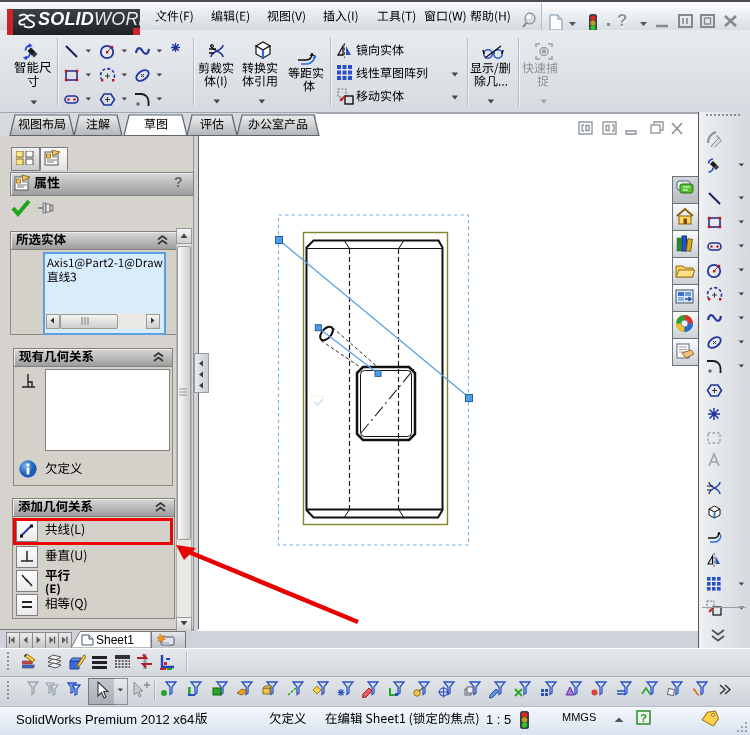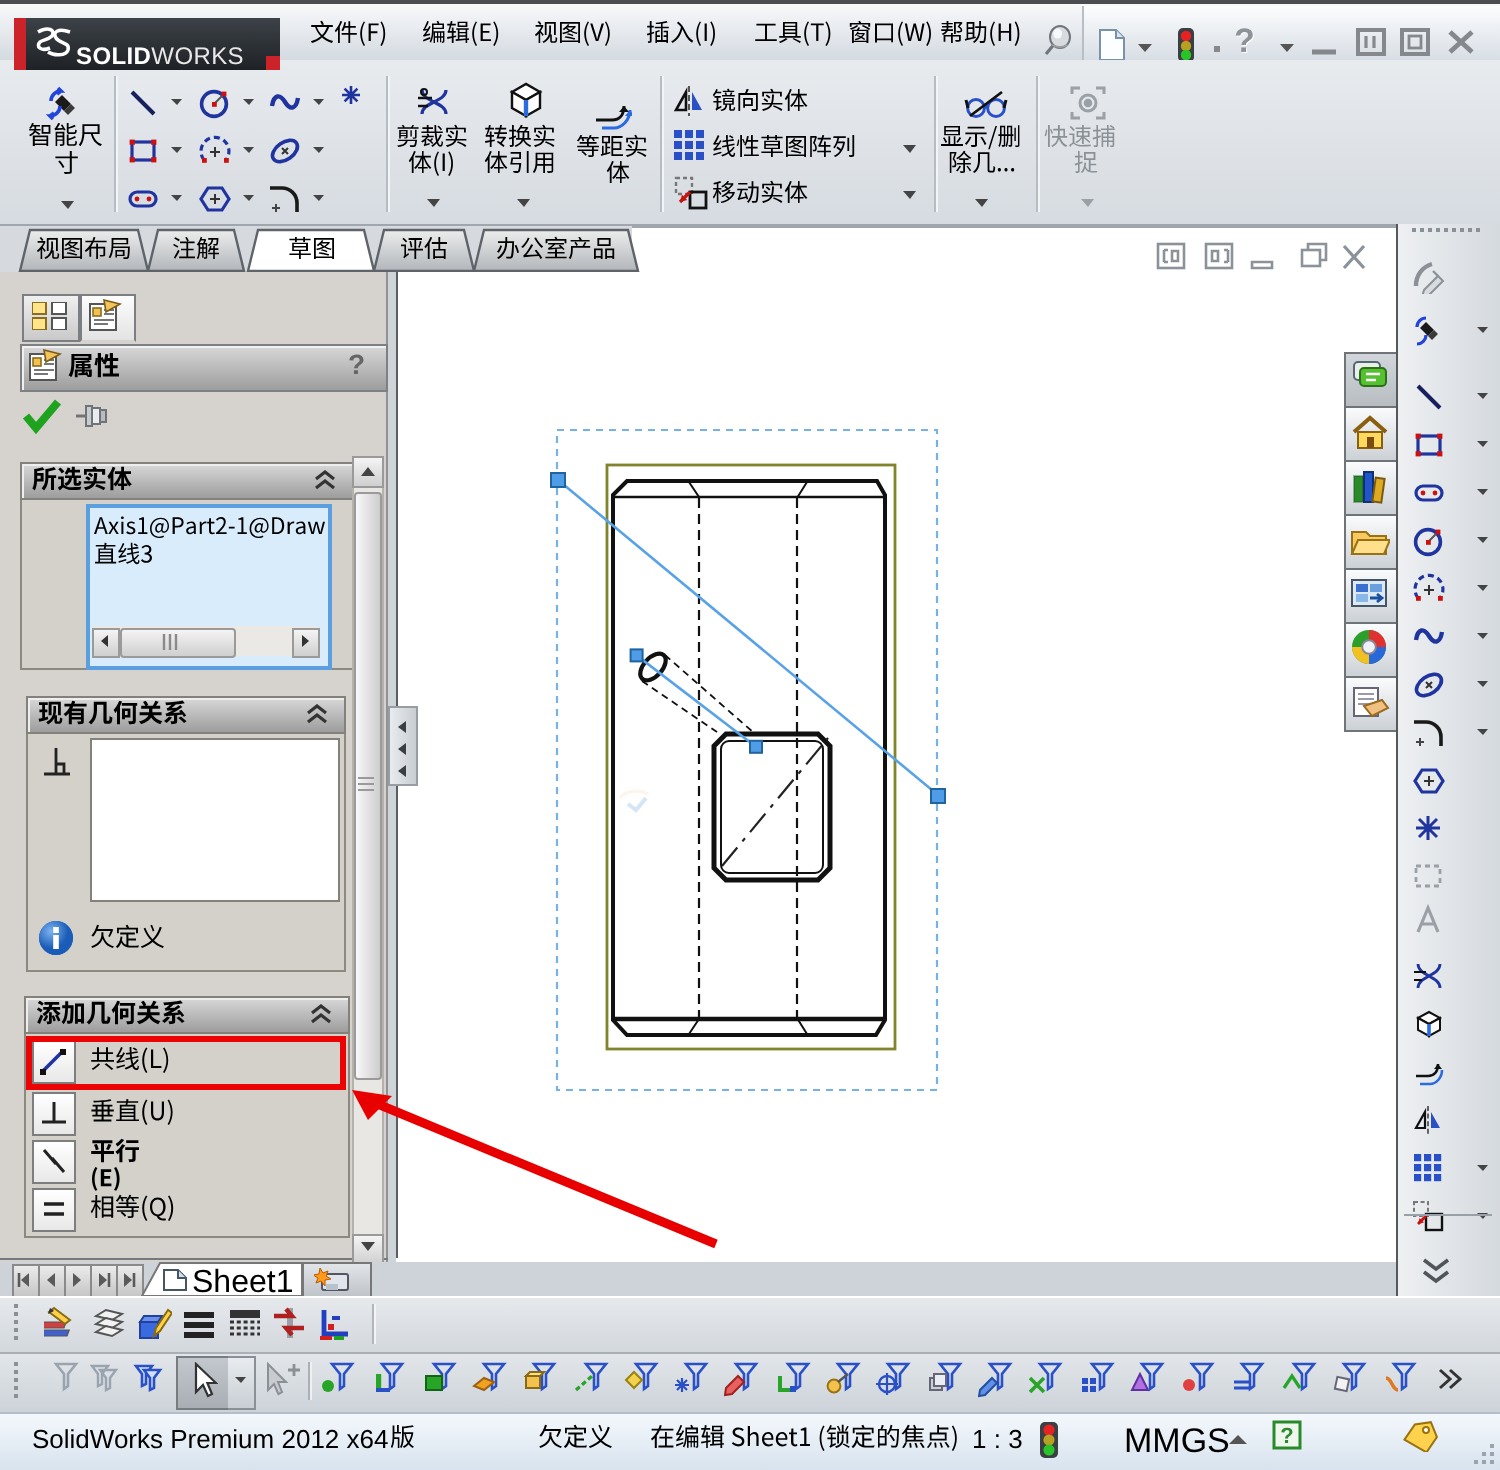--- a/index.html
+++ b/index.html
@@ -11,21 +11,21 @@
 <div class="ab" style="left:541px;top:3px;width:209px;height:27px;background:linear-gradient(#fcfdfe,#d8dee5);border-left:1px solid #b7bec6;"></div>
 <div class="ab" style="left:7px;top:9px;width:133px;height:26px;background:linear-gradient(#3d4248,#1e2226);z-index:5;"></div>
 <div class="ab" style="left:7px;top:9px;width:6px;height:26px;background:#cc2229;z-index:6;"></div>
 <div class="ab" style="left:133px;top:28px;width:7px;height:7px;background:#cc2229;z-index:6;"></div>
 <svg class="ab" style="left:16px;top:12px;z-index:7;" width="120" height="20" viewBox="0 0 120 20">
 <g fill="none" stroke="#fff" stroke-width="1.8">
 <path d="M3,4 C8,1 12,3 10,6 C8,8 5,8 4,9 C2,11 4,14 9,12"></path>
 <path d="M20,4 C14,2 11,4 13,7 C15,10 20,9 19,13 C18,16 12,16 9,14" transform="translate(-1,0)"></path>
 </g>
   </svg>
-<div class="txt" style="left:38px;top:21px;z-index:7;color:#fff;font-weight:bold;font-size:12px;letter-spacing:0.2px">SOLID<span style="font-weight:normal;color:#e8e8e8">WORKS</span></div>
+<div class="txt" style="left:38px;top:9px;z-index:7;color:#fff;font-style:italic;font-weight:bold;font-size:18px;letter-spacing:0.2px">SOLID<span style="font-weight:normal;color:#e8e8e8">WORKS</span></div>
 <svg class="ab" style="left:155.0px;top:10.0px;overflow:visible" width="38.7" height="13.8">
     <path transform="translate(0,10.56)" d="M5.1 -9.9C5.4 -9.3 5.8 -8.5 6 -8L7 -8.3C6.8 -8.8 6.4 -9.6 6 -10.2ZM0.6 -8V-7.1H2.5C3.2 -5.3 4.1 -3.7 5.4 -2.4C4 -1.3 2.4 -0.5 0.4 0.1C0.6 0.3 0.9 0.7 1 0.9C3 0.3 4.7 -0.6 6 -1.8C7.4 -0.6 9 0.3 11 0.9C11.1 0.6 11.4 0.2 11.6 0C9.7 -0.4 8.1 -1.3 6.7 -2.4C7.9 -3.6 8.9 -5.2 9.6 -7.1H11.4V-8ZM6 -3C4.9 -4.2 4 -5.5 3.4 -7.1H8.5C7.9 -5.5 7.1 -4.1 6 -3Z M15.8 -4.1V-3.2H19.2V1H20.1V-3.2H23.4V-4.1H20.1V-6.7H22.9V-7.6H20.1V-9.9H19.2V-7.6H17.6C17.8 -8.2 17.9 -8.7 18 -9.3L17.2 -9.5C16.9 -7.9 16.4 -6.4 15.7 -5.4C15.9 -5.3 16.3 -5 16.5 -4.9C16.8 -5.4 17.1 -6 17.4 -6.7H19.2V-4.1ZM15.2 -10C14.6 -8.2 13.5 -6.4 12.4 -5.2C12.5 -5 12.8 -4.6 12.9 -4.4C13.3 -4.8 13.6 -5.2 14 -5.8V0.9H14.9V-7.2C15.3 -8 15.7 -8.9 16.1 -9.8Z M26.9 2.4 27.5 2.1C26.5 0.3 26 -1.7 26 -3.7C26 -5.8 26.5 -7.8 27.5 -9.5L26.9 -9.8C25.8 -8 25.1 -6.1 25.1 -3.7C25.1 -1.4 25.8 0.6 26.9 2.4Z M29.3 0H30.4V-3.9H33.7V-4.9H30.4V-7.9H34.3V-8.8H29.3Z M35.9 2.4C37 0.6 37.6 -1.4 37.6 -3.7C37.6 -6.1 37 -8 35.9 -9.8L35.2 -9.5C36.2 -7.8 36.7 -5.8 36.7 -3.7C36.7 -1.7 36.2 0.3 35.2 2.1Z" fill="#000"></path>
   </svg>
 <svg class="ab" style="left:211.0px;top:10.0px;overflow:visible" width="39.2" height="13.8">
     <path transform="translate(0,10.56)" d="M0.5 -0.6 0.7 0.2C1.7 -0.2 2.9 -0.7 4.2 -1.2L4 -2C2.7 -1.5 1.4 -0.9 0.5 -0.6ZM0.7 -5.1C0.9 -5.2 1.2 -5.2 2.5 -5.4C2 -4.6 1.6 -4 1.4 -3.8C1 -3.3 0.8 -3 0.5 -3C0.6 -2.8 0.8 -2.4 0.8 -2.2C1 -2.3 1.4 -2.4 4.1 -3.1C4 -3.3 4 -3.6 4 -3.8L2 -3.4C2.9 -4.5 3.7 -5.8 4.4 -7.2L3.6 -7.6C3.4 -7.1 3.2 -6.6 2.9 -6.2L1.6 -6.1C2.3 -7.1 3 -8.5 3.4 -9.8L2.6 -10.1C2.1 -8.6 1.3 -7 1.1 -6.6C0.9 -6.2 0.7 -6 0.5 -5.9C0.6 -5.7 0.7 -5.3 0.7 -5.1ZM7.5 -4.2V-2.4H6.5V-4.2ZM8.1 -4.2H9V-2.4H8.1ZM5.8 -4.9V0.9H6.5V-1.7H7.5V0.6H8.1V-1.7H9V0.6H9.6V-1.7H10.5V0.1C10.5 0.2 10.4 0.2 10.3 0.2C10.2 0.2 10 0.2 9.8 0.2C9.9 0.4 9.9 0.7 10 0.9C10.4 0.9 10.7 0.9 10.9 0.7C11.1 0.6 11.2 0.4 11.2 0.1V-5L10.5 -4.9ZM9.6 -4.2H10.5V-2.4H9.6ZM7.3 -9.9C7.5 -9.6 7.6 -9.1 7.8 -8.8H5V-6.2C5 -4.3 4.9 -1.7 3.8 0.3C3.9 0.3 4.3 0.6 4.5 0.8C5.6 -1.2 5.8 -4 5.8 -6H11V-8.8H8.7C8.6 -9.2 8.4 -9.7 8.1 -10.2ZM5.8 -8H10.2V-6.7H5.8Z M18.6 -9H21.8V-7.8H18.6ZM17.8 -9.7V-7.1H22.7V-9.7ZM13 -4C13.1 -4.1 13.4 -4.2 13.8 -4.2H14.9V-2.4L12.5 -2L12.7 -1.1L14.9 -1.6V0.9H15.8V-1.8L17.1 -2L17.1 -2.8L15.8 -2.6V-4.2H16.9V-5H15.8V-6.8H14.9V-5H13.8C14.1 -5.8 14.4 -6.8 14.7 -7.8H16.9V-8.7H15C15.1 -9.1 15.2 -9.5 15.2 -9.9L14.4 -10.1C14.3 -9.6 14.2 -9.1 14.1 -8.7H12.6V-7.8H13.9C13.6 -6.8 13.4 -6 13.3 -5.7C13.1 -5.2 12.9 -4.8 12.7 -4.8C12.8 -4.6 12.9 -4.2 13 -4ZM21.8 -5.7V-4.6H18.7V-5.7ZM16.8 -0.9 16.9 -0.1 21.8 -0.5V1H22.6V-0.6L23.5 -0.6L23.5 -1.4L22.6 -1.3V-5.7H23.4V-6.4H17.1V-5.7H17.9V-1ZM21.8 -3.9V-2.9H18.7V-3.9ZM21.8 -2.2V-1.3L18.7 -1V-2.2Z M26.9 2.4 27.5 2.1C26.5 0.3 26 -1.7 26 -3.7C26 -5.8 26.5 -7.8 27.5 -9.5L26.9 -9.8C25.8 -8 25.1 -6.1 25.1 -3.7C25.1 -1.4 25.8 0.6 26.9 2.4Z M29.3 0H34.5V-0.9H30.4V-4.2H33.7V-5.1H30.4V-7.9H34.3V-8.8H29.3Z M36.3 2.4C37.4 0.6 38.1 -1.4 38.1 -3.7C38.1 -6.1 37.4 -8 36.3 -9.8L35.6 -9.5C36.7 -7.8 37.2 -5.8 37.2 -3.7C37.2 -1.7 36.7 0.3 35.6 2.1Z" fill="#000"></path>
   </svg>
 <svg class="ab" style="left:267.0px;top:10.0px;overflow:visible" width="39.0" height="13.8">
     <path transform="translate(0,10.56)" d="M5.4 -9.5V-3.1H6.3V-8.7H10V-3.1H10.9V-9.5ZM1.8 -9.6C2.3 -9.2 2.7 -8.5 3 -8.1L3.7 -8.6C3.5 -9 3 -9.6 2.5 -10.1ZM7.6 -7.8V-5.4C7.6 -3.6 7.3 -1.3 4.2 0.3C4.4 0.4 4.7 0.8 4.8 1C6.6 0 7.6 -1.3 8.1 -2.6V-0.2C8.1 0.6 8.4 0.8 9.2 0.8H10.3C11.3 0.8 11.5 0.3 11.6 -1.6C11.4 -1.7 11.1 -1.8 10.8 -2C10.8 -0.2 10.7 0.1 10.3 0.1H9.3C9 0.1 8.9 0 8.9 -0.3V-3.3H8.3C8.5 -4 8.5 -4.8 8.5 -5.4V-7.8ZM0.8 -8V-7.2H3.7C3 -5.7 1.7 -4.2 0.5 -3.3C0.6 -3.2 0.8 -2.7 0.9 -2.4C1.4 -2.8 1.8 -3.2 2.3 -3.7V0.9H3.1V-4.2C3.6 -3.7 4.1 -3 4.3 -2.6L4.9 -3.3C4.7 -3.6 3.8 -4.6 3.4 -5.1C3.9 -5.9 4.4 -6.8 4.8 -7.7L4.3 -8.1L4.1 -8Z M16.5 -3.3C17.5 -3.1 18.7 -2.7 19.4 -2.4L19.7 -3C19.1 -3.3 17.8 -3.7 16.9 -3.9ZM15.3 -1.8C17 -1.6 19 -1.1 20.2 -0.7L20.6 -1.4C19.4 -1.8 17.3 -2.3 15.7 -2.4ZM13 -9.6V1H13.9V0.5H22.1V1H23V-9.6ZM13.9 -0.3V-8.7H22.1V-0.3ZM17 -8.5C16.4 -7.5 15.3 -6.6 14.3 -6C14.5 -5.8 14.8 -5.6 14.9 -5.4C15.3 -5.7 15.7 -6 16 -6.3C16.4 -5.9 16.8 -5.5 17.3 -5.2C16.3 -4.7 15.2 -4.4 14.1 -4.2C14.2 -4 14.4 -3.6 14.5 -3.4C15.7 -3.7 17 -4.1 18.1 -4.8C19.1 -4.2 20.2 -3.8 21.4 -3.6C21.5 -3.8 21.7 -4.1 21.9 -4.2C20.8 -4.4 19.8 -4.8 18.8 -5.2C19.7 -5.8 20.5 -6.5 21 -7.3L20.5 -7.6L20.3 -7.5H17.2C17.4 -7.8 17.6 -8 17.7 -8.2ZM16.5 -6.8 16.6 -6.8H19.7C19.3 -6.4 18.7 -6 18.1 -5.6C17.5 -5.9 16.9 -6.3 16.5 -6.8Z M26.9 2.4 27.5 2.1C26.5 0.3 26 -1.7 26 -3.7C26 -5.8 26.5 -7.8 27.5 -9.5L26.9 -9.8C25.8 -8 25.1 -6.1 25.1 -3.7C25.1 -1.4 25.8 0.6 26.9 2.4Z M30.9 0H32.2L35 -8.8H33.8L32.4 -4C32.1 -3 31.9 -2.2 31.6 -1.1H31.5C31.2 -2.2 31 -3 30.7 -4L29.2 -8.8H28.1Z M36.1 2.4C37.2 0.6 37.9 -1.4 37.9 -3.7C37.9 -6.1 37.2 -8 36.1 -9.8L35.5 -9.5C36.5 -7.8 37 -5.8 37 -3.7C37 -1.7 36.5 0.3 35.5 2.1Z" fill="#000"></path>
   </svg>
 <svg class="ab" style="left:323.0px;top:10.0px;overflow:visible" width="35.6" height="13.8">
@@ -812,21 +812,21 @@
     <path d="M3,1.5 L7,5 L3,8.5 Z" fill="#5a5a5a"></path>
     <path d="M8,1.5 v7" stroke="#5a5a5a" stroke-width="1.3"></path>
   </svg>
 <svg class="ab" style="left:70px;top:631px" width="82" height="17" viewBox="0 0 82 17">
     <path d="M10,0.5 H81 V17 H1 Z" fill="#fff" stroke="#777"></path>
   </svg>
 <svg class="ab" style="left:81px;top:634px;" width="13" height="12" viewBox="0 0 13 12">
     <path d="M1,1 h7 l4,4 v6 h-11 z" fill="#fff" stroke="#456"></path>
     <path d="M8,1 v4 h4" fill="#cfe2f2" stroke="#456"></path>
   </svg>
-<div class="txt" style="left:96px;top:633px;font-size:16px;">Sheet1</div>
+<div class="txt" style="left:96px;top:633px;font-size:12px;">Sheet1</div>
 <div class="ab" style="left:151px;top:631px;width:33px;height:16px;background:linear-gradient(#e2e5e8,#bfc4c9);border:1px solid #777;"></div>
 <svg class="ab" style="left:157px;top:634px;" width="20" height="12" viewBox="0 0 20 12">
     <g>
       <rect x="4" y="3" width="13" height="8" rx="1" fill="#dfe5ea" stroke="#556"></rect>
       <rect x="6" y="8" width="6" height="3" fill="#b8c2cc"></rect>
       <path d="M3,0 l1.5,2.5 2.5,-1 -1,2.5 2.5,1.5 -3,0.5 0,3 -2,-2.5 -2.5,1 1,-2.5 -2.5,-1.5 3,-0.5 z" fill="#ff9a1a" stroke="#b85a00" stroke-width="0.5"></path>
     </g>
   </svg>
 <div class="ab" style="left:0px;top:648px;width:750px;height:28px;background:linear-gradient(#e6e9ec,#d2d7dc);border-top:1px solid #fff;"></div>
 <svg class="ab" style="left:6px;top:652px;" width="5" height="20" viewBox="0 0 5 20">
@@ -1082,28 +1082,28 @@
 <div class="txt" style="left:16px;top:712px;font-size:13px;">SolidWorks Premium 2012 x64 </div>
 <svg class="ab" style="left:195.0px;top:712.0px;overflow:visible" width="12.5" height="14.4">
     <path transform="translate(0,11.00)" d="M1.3 -10.2V-5.3C1.3 -3.4 1.2 -1.1 0.4 0.5C0.6 0.6 0.9 0.9 1.1 1C1.8 -0.2 2.1 -1.9 2.1 -3.5H3.9V1H4.7V-4.4H2.2L2.2 -5.3V-6.2H5.5V-7H4.4V-10.5H3.5V-7H2.2V-10.2ZM10.7 -6C10.4 -4.6 9.9 -3.4 9.3 -2.4C8.7 -3.4 8.2 -4.6 8 -6ZM6 -9.7V-5.3C6 -3.5 5.9 -1.1 5 0.5C5.2 0.7 5.6 0.9 5.7 1.1C6.8 -0.7 6.9 -3.2 6.9 -5.3V-6H7.2C7.5 -4.3 8 -2.8 8.8 -1.6C8.1 -0.8 7.3 -0.1 6.4 0.3C6.6 0.4 6.9 0.8 7 1C7.8 0.6 8.6 -0 9.3 -0.8C9.9 -0 10.6 0.6 11.4 1C11.5 0.8 11.8 0.5 12 0.3C11.2 -0.1 10.4 -0.8 9.8 -1.5C10.7 -2.9 11.4 -4.6 11.7 -6.7L11.1 -6.9L10.9 -6.9H6.9V-8.9C8.7 -9 10.5 -9.3 11.9 -9.6L11.3 -10.4C10 -10.1 7.9 -9.8 6 -9.7Z" fill="#000"></path>
   </svg>
 <svg class="ab" style="left:269.0px;top:712.0px;overflow:visible" width="37.5" height="14.4">
     <path transform="translate(0,11.00)" d="M3.5 -10.6C2.9 -8.5 2 -6.5 0.7 -5.3C1 -5.1 1.4 -4.8 1.6 -4.7C2.3 -5.4 2.9 -6.4 3.4 -7.5H10.3C10 -6.6 9.5 -5.6 9.1 -4.9L9.9 -4.5C10.5 -5.5 11.2 -6.9 11.6 -8.2L10.9 -8.5L10.7 -8.5H3.8C4 -9.1 4.3 -9.7 4.5 -10.4ZM5.7 -6.9V-6.1C5.7 -4.3 5.4 -1.5 0.6 0.3C0.8 0.5 1.1 0.8 1.2 1C4.4 -0.2 5.8 -1.9 6.3 -3.6C7.3 -1.2 8.8 0.3 11.4 1C11.5 0.8 11.8 0.4 12 0.2C9.1 -0.5 7.4 -2.4 6.7 -5.2C6.7 -5.5 6.7 -5.8 6.7 -6.1V-6.9Z M15.3 -4.7C15 -2.5 14.3 -0.7 12.9 0.4C13.2 0.6 13.6 0.9 13.7 1C14.6 0.3 15.2 -0.6 15.6 -1.8C16.7 0.4 18.6 0.8 21.2 0.8H24.1C24.2 0.5 24.4 0.1 24.5 -0.2C23.9 -0.1 21.7 -0.1 21.3 -0.1C20.5 -0.1 19.9 -0.2 19.2 -0.3V-2.8H23V-3.7H19.2V-5.7H22.4V-6.7H15.1V-5.7H18.2V-0.6C17.2 -0.9 16.4 -1.7 15.9 -3C16.1 -3.5 16.2 -4 16.2 -4.6ZM17.8 -10.3C18 -10 18.3 -9.5 18.4 -9.1H13.5V-6.4H14.4V-8.2H23V-6.4H24V-9.1H19.5C19.4 -9.5 19 -10.1 18.8 -10.6Z M30.2 -10.2C30.6 -9.3 31.2 -8 31.4 -7.2L32.2 -7.6C32 -8.4 31.4 -9.6 31 -10.6ZM34.9 -9.6C34.1 -7.2 33 -5.1 31.3 -3.4C29.7 -4.9 28.5 -6.9 27.7 -9.1L26.8 -8.8C27.7 -6.5 29 -4.4 30.6 -2.7C29.2 -1.5 27.5 -0.5 25.4 0.2C25.6 0.4 25.9 0.8 26 1C28.1 0.2 29.9 -0.8 31.3 -2C32.7 -0.7 34.4 0.3 36.4 1C36.5 0.7 36.8 0.4 37 0.2C35.1 -0.4 33.4 -1.4 32 -2.7C33.8 -4.5 35 -6.7 35.9 -9.3Z" fill="#000"></path>
   </svg>
 <svg class="ab" style="left:325.0px;top:712.0px;overflow:visible" width="154.6" height="14.4">
     <path transform="translate(0,11.00)" d="M4.9 -10.5C4.7 -9.9 4.5 -9.2 4.2 -8.6H0.8V-7.7H3.8C3 -6.1 1.9 -4.6 0.5 -3.6C0.6 -3.4 0.9 -3 1 -2.7C1.5 -3.1 2 -3.5 2.4 -4V1H3.4V-5.1C3.9 -5.9 4.5 -6.8 4.9 -7.7H11.7V-8.6H5.3C5.5 -9.1 5.7 -9.7 5.9 -10.3ZM7.5 -7V-4.6H4.7V-3.7H7.5V-0.2H4.2V0.7H11.7V-0.2H8.4V-3.7H11.2V-4.6H8.4V-7Z M13 -0.7 13.2 0.2C14.2 -0.2 15.6 -0.8 16.8 -1.3L16.6 -2C15.3 -1.5 13.9 -1 13 -0.7ZM13.3 -5.3C13.4 -5.4 13.7 -5.4 15.1 -5.6C14.6 -4.8 14.2 -4.2 13.9 -4C13.6 -3.5 13.3 -3.2 13.1 -3.1C13.2 -2.9 13.3 -2.5 13.3 -2.3C13.6 -2.4 14 -2.6 16.7 -3.2C16.7 -3.4 16.7 -3.7 16.7 -4L14.6 -3.5C15.5 -4.7 16.3 -6.1 17.1 -7.5L16.3 -7.9C16.1 -7.4 15.8 -6.9 15.6 -6.5L14.2 -6.3C14.9 -7.4 15.6 -8.8 16.1 -10.2L15.2 -10.5C14.7 -9 13.9 -7.3 13.6 -6.9C13.4 -6.5 13.2 -6.2 13 -6.1C13.1 -5.9 13.2 -5.5 13.3 -5.3ZM20.3 -4.4V-2.5H19.3V-4.4ZM20.9 -4.4H21.8V-2.5H20.9ZM18.5 -5.2V0.9H19.3V-1.8H20.3V0.6H20.9V-1.8H21.8V0.6H22.5V-1.8H23.4V0.1C23.4 0.2 23.4 0.2 23.3 0.2C23.2 0.2 23 0.2 22.7 0.2C22.8 0.4 22.9 0.7 22.9 0.9C23.3 0.9 23.6 0.9 23.9 0.8C24.1 0.7 24.1 0.4 24.1 0.1V-5.2L23.4 -5.2ZM22.5 -4.4H23.4V-2.5H22.5ZM20.1 -10.3C20.3 -10 20.5 -9.5 20.6 -9.2H17.7V-6.4C17.7 -4.5 17.6 -1.7 16.4 0.3C16.6 0.4 17 0.6 17.1 0.8C18.3 -1.2 18.5 -4.2 18.5 -6.2H24V-9.2H21.6C21.5 -9.6 21.2 -10.1 20.9 -10.6ZM18.5 -8.3H23.1V-7H18.5Z M31.9 -9.4H35.2V-8.1H31.9ZM31 -10.1V-7.4H36.1V-10.1ZM26 -4.2C26.1 -4.2 26.5 -4.3 26.9 -4.3H28.1V-2.5L25.5 -2.1L25.7 -1.2L28.1 -1.7V1H28.9V-1.8L30.3 -2.1L30.3 -2.9L28.9 -2.7V-4.3H30.1V-5.2H28.9V-7.1H28.1V-5.2H26.9C27.2 -6 27.6 -7.1 27.9 -8.1H30.1V-9H28.1C28.2 -9.5 28.3 -9.9 28.4 -10.3L27.4 -10.5C27.4 -10 27.3 -9.5 27.2 -9H25.6V-8.1H27C26.7 -7.1 26.4 -6.3 26.3 -6C26.1 -5.4 25.9 -5 25.7 -5C25.8 -4.8 26 -4.3 26 -4.2ZM35.2 -5.9V-4.8H32V-5.9ZM30 -1 30.1 -0.1 35.2 -0.5V1H36.1V-0.6L37 -0.7L37 -1.4L36.1 -1.4V-5.9H36.9V-6.7H30.3V-5.9H31.1V-1ZM35.2 -4.1V-3H32V-4.1ZM35.2 -2.3V-1.3L32 -1.1V-2.3Z M44.1 0.2C46 0.2 47.2 -1 47.2 -2.4C47.2 -3.8 46.4 -4.4 45.3 -4.9L44 -5.5C43.3 -5.8 42.5 -6.1 42.5 -7C42.5 -7.8 43.2 -8.3 44.2 -8.3C45.1 -8.3 45.7 -8 46.3 -7.5L46.9 -8.2C46.3 -8.9 45.3 -9.3 44.2 -9.3C42.5 -9.3 41.3 -8.3 41.3 -6.9C41.3 -5.6 42.3 -4.9 43.2 -4.5L44.5 -4C45.4 -3.6 46 -3.3 46 -2.3C46 -1.5 45.3 -0.9 44.1 -0.9C43.2 -0.9 42.2 -1.3 41.6 -2L40.9 -1.2C41.7 -0.4 42.8 0.2 44.1 0.2Z M48.9 0H50V-4.9C50.7 -5.6 51.2 -6 51.9 -6C52.8 -6 53.2 -5.4 53.2 -4.2V0H54.3V-4.3C54.3 -6 53.7 -7 52.2 -7C51.3 -7 50.6 -6.5 50 -5.8L50 -7.2V-10H48.9Z M59.2 0.2C60.1 0.2 60.9 -0.1 61.5 -0.5L61.1 -1.3C60.5 -1 60 -0.8 59.4 -0.8C58.1 -0.8 57.2 -1.7 57.1 -3.1H61.7C61.7 -3.3 61.7 -3.5 61.7 -3.8C61.7 -5.7 60.8 -7 59 -7C57.5 -7 56 -5.6 56 -3.4C56 -1.2 57.4 0.2 59.2 0.2ZM57.1 -3.9C57.2 -5.3 58.1 -6.1 59 -6.1C60.1 -6.1 60.7 -5.3 60.7 -3.9Z M66.2 0.2C67.1 0.2 67.8 -0.1 68.4 -0.5L68 -1.3C67.5 -1 67 -0.8 66.3 -0.8C65 -0.8 64.1 -1.7 64 -3.1H68.6C68.6 -3.3 68.7 -3.5 68.7 -3.8C68.7 -5.7 67.7 -7 66 -7C64.4 -7 62.9 -5.6 62.9 -3.4C62.9 -1.2 64.4 0.2 66.2 0.2ZM64 -3.9C64.2 -5.3 65 -6.1 66 -6.1C67 -6.1 67.7 -5.3 67.7 -3.9Z M72.5 0.2C72.9 0.2 73.3 0 73.7 -0.1L73.5 -1C73.3 -0.9 73 -0.8 72.7 -0.8C71.9 -0.8 71.7 -1.2 71.7 -2.1V-5.9H73.5V-6.8H71.7V-8.7H70.7L70.6 -6.8L69.5 -6.7V-5.9H70.5V-2.1C70.5 -0.7 71 0.2 72.5 0.2Z M75 0H80V-1H78.2V-9.2H77.3C76.8 -8.9 76.2 -8.7 75.4 -8.5V-7.8H77.1V-1H75Z M86.6 2.5 87.3 2.1C86.2 0.4 85.7 -1.8 85.7 -3.9C85.7 -6 86.2 -8.1 87.3 -9.9L86.6 -10.2C85.5 -8.3 84.8 -6.3 84.8 -3.9C84.8 -1.4 85.5 0.6 86.6 2.5Z M95.9 -5.6V-3.4C95.9 -2.2 95.5 -0.7 92.5 0.3C92.7 0.5 93 0.8 93.1 1C96.3 -0.1 96.8 -1.9 96.8 -3.4V-5.6ZM96.3 -0.7C97.3 -0.2 98.7 0.5 99.3 1L99.9 0.3C99.2 -0.2 97.9 -0.9 96.8 -1.3ZM93.4 -9.7C93.9 -9.1 94.4 -8.1 94.6 -7.5L95.3 -7.9C95.1 -8.5 94.6 -9.4 94.1 -10.1ZM98.6 -10C98.3 -9.3 97.8 -8.4 97.4 -7.8L98 -7.5C98.5 -8.1 99 -9 99.4 -9.7ZM90.1 -10.5C89.7 -9.3 89 -8.2 88.3 -7.4C88.4 -7.2 88.7 -6.8 88.8 -6.6C89.2 -7 89.6 -7.6 90 -8.2H93V-9.1H90.4C90.6 -9.4 90.8 -9.8 90.9 -10.2ZM88.7 -4.3V-3.4H90.4V-1.1C90.4 -0.4 89.9 0.1 89.6 0.3C89.8 0.5 90.1 0.7 90.2 0.9C90.4 0.7 90.7 0.5 93 -0.8C92.9 -0.9 92.8 -1.3 92.8 -1.5L91.2 -0.7V-3.4H93V-4.3H91.2V-6H92.8V-6.8H89.2V-6H90.4V-4.3ZM95.9 -10.6V-7.2H93.6V-1.3H94.5V-6.3H98.2V-1.3H99.1V-7.2H96.8V-10.6Z M103.2 -4.7C102.9 -2.5 102.2 -0.7 100.8 0.4C101 0.6 101.4 0.9 101.6 1C102.4 0.3 103 -0.6 103.5 -1.8C104.6 0.4 106.5 0.8 109.1 0.8H112C112 0.5 112.2 0.1 112.4 -0.2C111.8 -0.1 109.6 -0.1 109.1 -0.1C108.4 -0.1 107.7 -0.2 107.1 -0.3V-2.8H110.8V-3.7H107.1V-5.7H110.3V-6.7H103V-5.7H106.1V-0.6C105.1 -0.9 104.3 -1.7 103.8 -3C103.9 -3.5 104 -4 104.1 -4.6ZM105.7 -10.3C105.9 -10 106.1 -9.5 106.3 -9.1H101.4V-6.4H102.3V-8.2H110.9V-6.4H111.8V-9.1H107.3C107.2 -9.5 106.9 -10.1 106.6 -10.6Z M119.8 -5.3C120.5 -4.4 121.3 -3.1 121.7 -2.4L122.5 -2.9C122.1 -3.6 121.2 -4.8 120.5 -5.7ZM115.9 -10.5C115.8 -9.9 115.5 -9.1 115.3 -8.5H114V0.7H114.8V-0.3H118.3V-8.5H116.2C116.4 -9 116.7 -9.7 116.9 -10.4ZM114.8 -7.7H117.4V-5H114.8ZM114.8 -1.2V-4.2H117.4V-1.2ZM120.3 -10.6C119.9 -8.8 119.3 -7.1 118.4 -6C118.6 -5.9 119 -5.6 119.2 -5.5C119.6 -6.1 120 -6.8 120.4 -7.7H123.6C123.4 -2.7 123.2 -0.7 122.8 -0.3C122.7 -0.1 122.5 -0.1 122.3 -0.1C122 -0.1 121.2 -0.1 120.4 -0.2C120.6 0.1 120.7 0.5 120.7 0.7C121.4 0.8 122.2 0.8 122.6 0.8C123 0.7 123.3 0.6 123.6 0.2C124.1 -0.4 124.3 -2.3 124.5 -8.1C124.5 -8.2 124.5 -8.5 124.5 -8.5H120.7C120.9 -9.1 121.1 -9.7 121.2 -10.4Z M129.6 -1.4C129.8 -0.6 129.9 0.3 129.9 0.9L130.8 0.8C130.8 0.2 130.7 -0.7 130.5 -1.5ZM132.2 -1.4C132.6 -0.7 132.9 0.3 133 0.9L133.9 0.7C133.8 0.1 133.4 -0.9 133.1 -1.6ZM134.8 -1.5C135.4 -0.7 136.1 0.4 136.4 1L137.3 0.7C137 0 136.3 -1 135.6 -1.8ZM127.5 -1.7C127.2 -0.9 126.6 0.1 126.1 0.7L126.9 1C127.5 0.4 128.1 -0.6 128.4 -1.5ZM131.5 -10.2C131.8 -9.8 132 -9.2 132.2 -8.8H129.1C129.4 -9.2 129.6 -9.8 129.9 -10.3L128.9 -10.6C128.2 -8.9 127 -7.3 125.8 -6.3C126 -6.2 126.3 -5.8 126.5 -5.7C126.9 -6 127.3 -6.4 127.7 -6.9V-1.8H128.6V-2.3H136.7V-3.1H132.9V-4.3H136.2V-5H132.9V-6.1H136.1V-6.9H132.9V-8H136.9V-8.8H132.9L133.2 -8.8C133 -9.3 132.7 -10 132.3 -10.6ZM131.9 -6.1V-5H128.6V-6.1ZM131.9 -6.9H128.6V-8H131.9ZM131.9 -4.3V-3.1H128.6V-4.3Z M140.8 -5.8H147.4V-3.6H140.8ZM142.1 -1.6C142.3 -0.8 142.4 0.3 142.4 0.9L143.3 0.8C143.3 0.2 143.2 -0.9 143 -1.7ZM144.7 -1.6C145.1 -0.8 145.4 0.2 145.6 0.9L146.5 0.6C146.3 0 145.9 -1 145.6 -1.8ZM147.2 -1.7C147.9 -0.9 148.6 0.2 148.9 0.9L149.8 0.5C149.4 -0.2 148.7 -1.2 148.1 -2ZM140.1 -1.9C139.7 -1 139.1 0 138.4 0.6L139.2 1C139.9 0.3 140.6 -0.7 141 -1.7ZM139.9 -6.7V-2.7H148.3V-6.7H144.5V-8.3H149.2V-9.2H144.5V-10.5H143.6V-6.7Z M151.6 2.5C152.8 0.6 153.4 -1.4 153.4 -3.9C153.4 -6.3 152.8 -8.3 151.6 -10.2L150.9 -9.9C152 -8.1 152.5 -6 152.5 -3.9C152.5 -1.8 152 0.4 150.9 2.1Z" fill="#000"></path>
   </svg>
-<div class="txt" style="left:486px;top:712px;font-size:13px;">1 : 3</div>
+<div class="txt" style="left:486px;top:712px;font-size:13px;">1 : 5</div>
 <svg class="ab" style="left:519px;top:710px;" width="11" height="20" viewBox="0 0 11 20">
     <rect x="1" y="1" width="9" height="18" rx="2.5" fill="#3a3f44"></rect>
     <circle cx="5.5" cy="5" r="2.8" fill="#e82222"></circle>
     <circle cx="5.5" cy="10" r="2.8" fill="#b8a020"></circle>
     <circle cx="5.5" cy="15" r="2.8" fill="#28c428"></circle>
   </svg>
-<div class="txt" style="left:562px;top:711px;font-size:17px;">MMGS</div>
+<div class="txt" style="left:562px;top:711px;font-size:11px;">MMGS</div>
 <svg class="ab" style="left:614px;top:717px;" width="10" height="6" viewBox="0 0 10 6">
     <path d="M5,0.5 L0.5,5 h9 Z" fill="#555"></path>
   </svg>
 <svg class="ab" style="left:636px;top:710px;" width="16" height="16" viewBox="0 0 16 16">
     <rect x="1" y="1" width="13" height="13" fill="#eef6ee" stroke="#2a8a2a" stroke-width="1.5"></rect>
     <text x="7.5" y="11.5" font-size="11" font-weight="bold" fill="#2a8a2a" text-anchor="middle" font-family="Liberation Sans">?</text>
   </svg>
 <svg class="ab" style="left:699px;top:710px;" width="20" height="16" viewBox="0 0 20 16">
     <path d="M3,8 l7,-6 8,1 1,8 -7,6 z" fill="#ffd24d" stroke="#9a7210" transform="rotate(-15 10 8)"></path>
     <circle cx="14" cy="5" r="1.5" fill="#fff" stroke="#9a7210"></circle>

